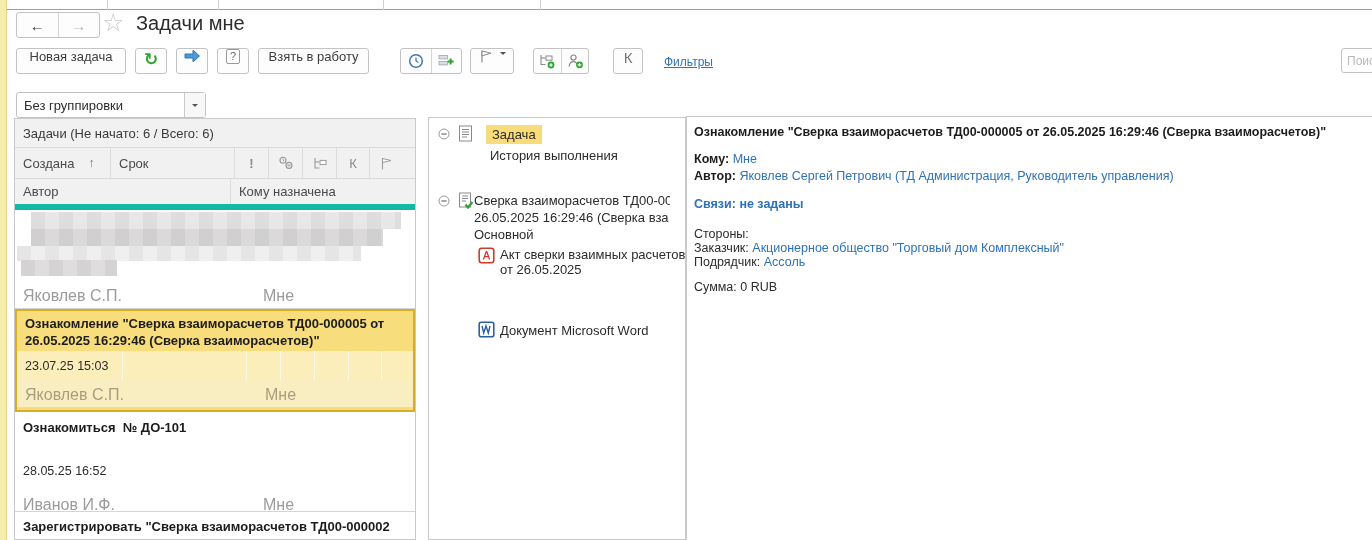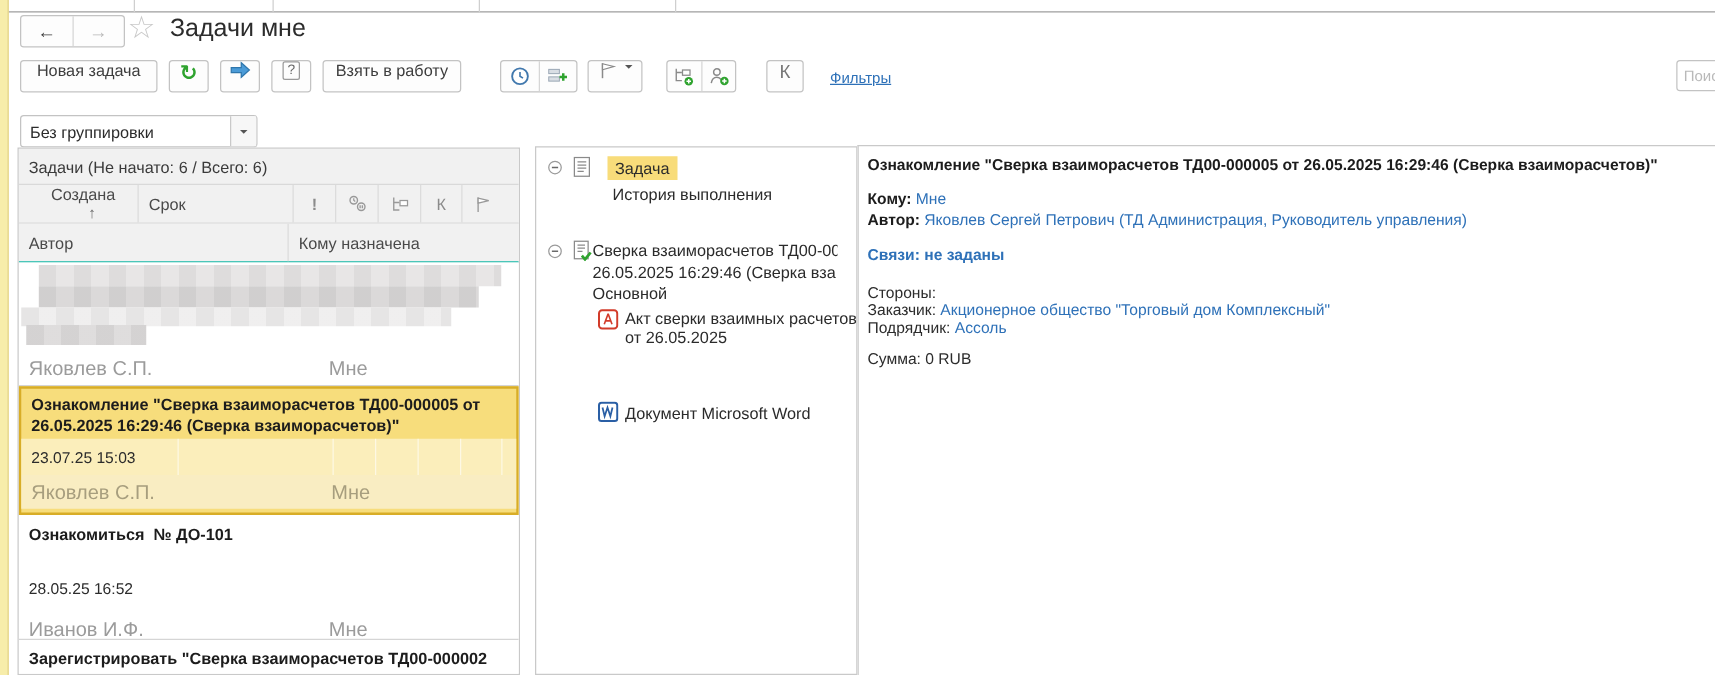--- a/index.html
+++ b/index.html
@@ -43,25 +43,25 @@
   
   .panel { position:absolute; background:#fff; border:1px solid #c9c9c9; overflow:hidden; }
   #list-panel { left:14px; top:118px; width:402px; height:422px; }
   #tree-panel { left:428px; top:117px; width:258px; height:423px; }
   #detail-panel { left:686px; top:116px; width:686px; height:424px; border:none; border-top:1px solid #c9c9c9; border-left:1px solid #c9c9c9; }
 
   
   .list-title { height:29px; background:#f1f1f1; border-bottom:1px solid #d9d9d9; line-height:29px; padding-left:8px; color:#3a3a3a; }
   .colrow { display:flex; background:#f1f1f1; border-bottom:1px solid #d9d9d9; }
   .colrow1 { height:31px; }
-  .colrow2 { height:31px; border-bottom:1px solid #14b8a6; }
+  .colrow2 { height:31px; border-bottom:6px solid #14b8a6; }
   .hcell { display:flex; align-items:center; padding-left:8px; color:#4a4a4a; border-right:1px solid #dcdcdc; overflow:hidden; }
   .hcell.icon { justify-content:center; padding-left:0; color:#8b8b8b; }
   .hcell:last-child { border-right:none; }
-  .w-created{width:96px;flex-direction:column;} .w-due{width:124px;} .w-i{width:34px;} .w-i2{width:33px;}
+  .w-created{width:96px;} .w-due{width:124px;} .w-i{width:34px;} .w-i2{width:33px;}
   .w-author{width:216px;} .w-assignee{flex:1;}
   .sort-arrow { margin-left:14px; color:#6e6e6e; font-size:12px; }
 
   .row { position:relative; border-bottom:1px solid #d5d5d5; background:#fff; }
   .row-title { font-weight:bold; color:#1c1c1c; line-height:17px; white-space:pre-wrap; }
   .meta { position:absolute; font-size:16px; color:#9b9b9b; }
   .dateval { position:absolute; font-size:12.5px; color:#2c2c2c; }
 
   #row-redacted { height:99px; }
   .px { position:absolute; background-image:repeating-linear-gradient(90deg, rgba(0,0,0,0.04) 0 14px, rgba(255,255,255,0.05) 14px 28px); }
@@ -244,21 +244,21 @@
       <div class="px" style="left:16px;top:19px;width:352px;height:17px;background-color:#d9d7d7"></div>
       <div class="px" style="left:2px;top:36px;width:344px;height:15px;background-color:#efeeee"></div>
       <div class="px" style="left:6px;top:50px;width:96px;height:16px;background-color:#dddbdb"></div>
       <div class="meta" style="left:8px;top:77px">Яковлев С.П.</div>
       <div class="meta" style="left:248px;top:77px">Мне</div>
     </div>
 
     <div class="row" id="row-selected">
       <div class="row-title">Ознакомление "Сверка взаиморасчетов ТД00-000005 от 26.05.2025 16:29:46 (Сверка взаиморасчетов)"</div>
       <div class="sel-daterow">
-        <div class="scell" style="width:126px;padding-left:8px">
+        <div class="scell" style="width:106px;padding-left:8px">
             <span class="dateval" style="position:static">23.07.25 15:03</span>
           </div>
         <div class="scell" style="width:124px"></div>
         <div class="scell" style="width:34px"></div>
         <div class="scell" style="width:34px"></div>
         <div class="scell" style="width:34px"></div>
         <div class="scell" style="width:33px"></div>
         <div class="scell" style="flex:1"></div>
       </div>
       <div class="sel-authorrow">

